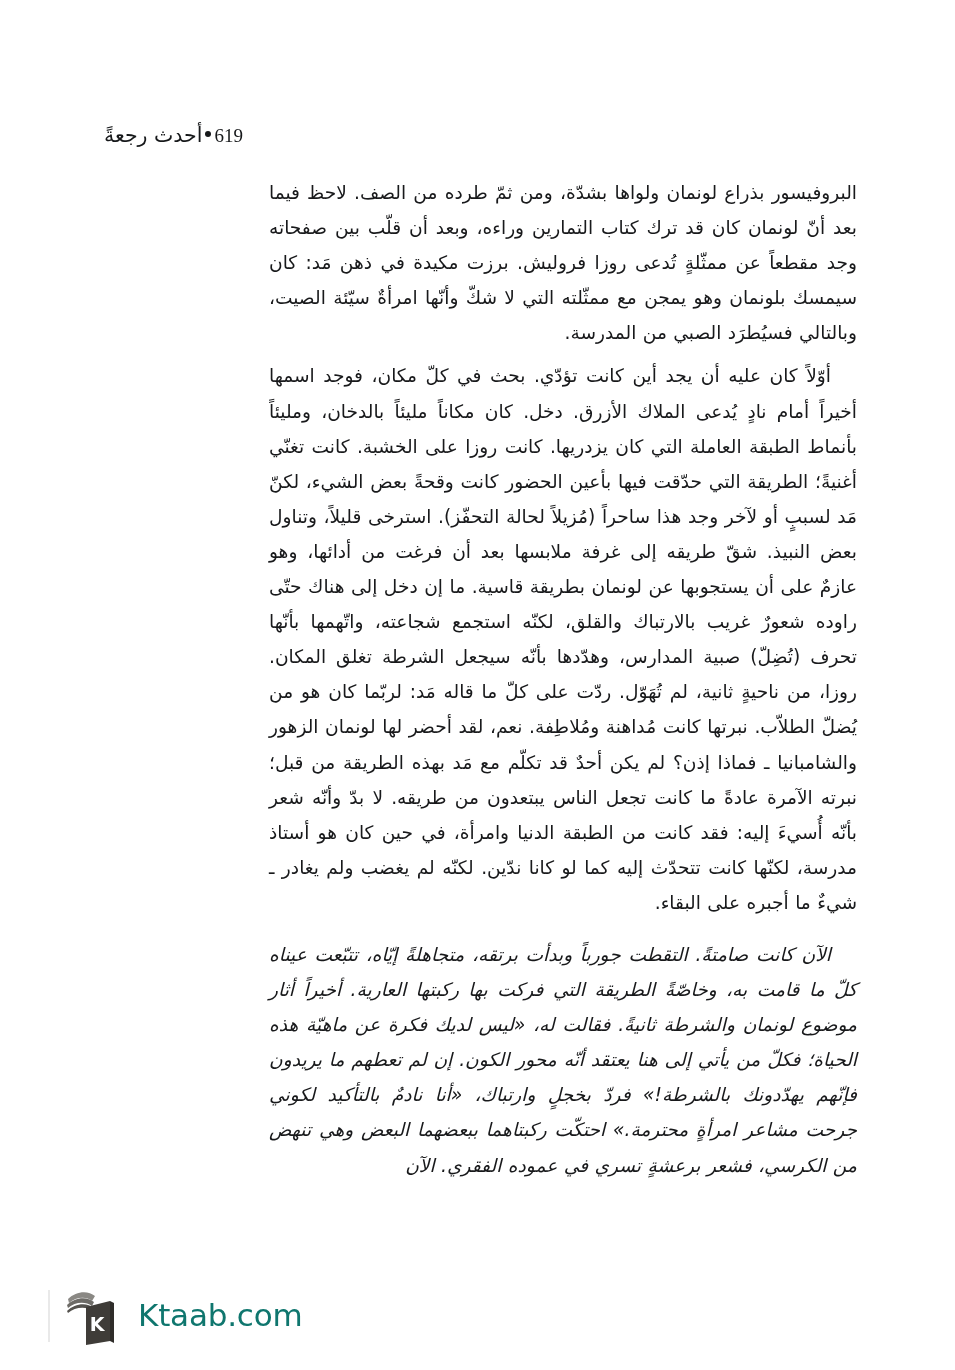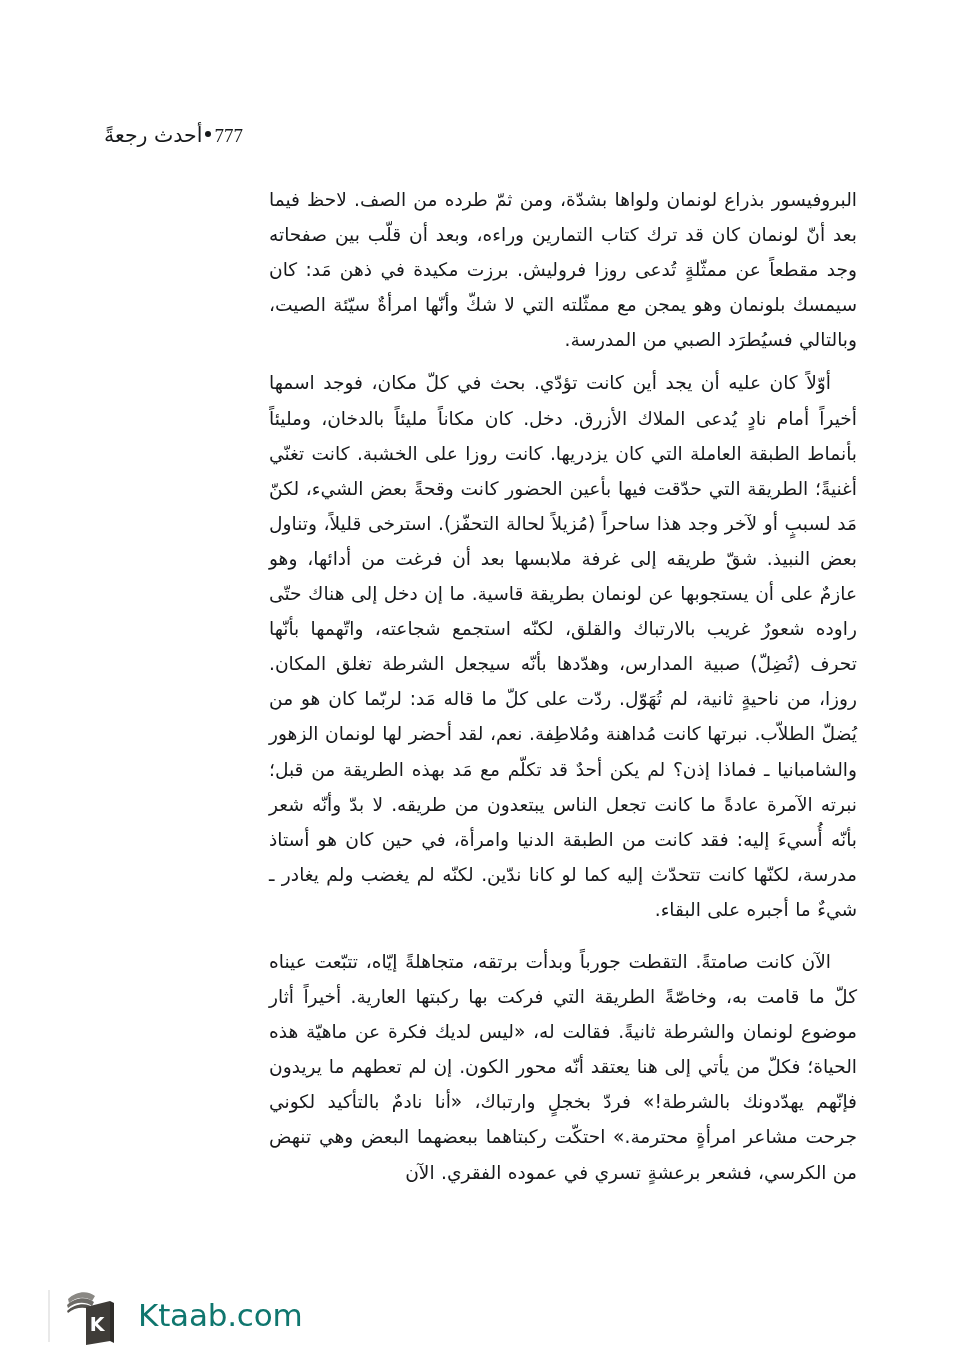--- a/index.html
+++ b/index.html
@@ -55,21 +55,21 @@
     font-family: "Liberation Serif", serif;
     font-size: 19px;
     color: #16181a;
     line-height: 1;
     white-space: nowrap;
   }
 
   
   .text-block {
     position: absolute;
-    top: 182px;
+    top: 175px;
     right: 98px;
     width: 588px;
     direction: rtl;
     text-align: justify;
     text-align-last: right;
   }
 
   .para {
     font-family: "DejaVu Sans", sans-serif;
     font-size: 18.6px;
@@ -82,20 +82,21 @@
     text-align-last: right;
   }
   .para + .para {
     margin-top: 8px;
   }
   .para.indent {
     text-indent: 26px;
   }
   .para.gap-before {
     margin-top: 17px;
+    font-style: italic;
   }
 
   
   .watermark {
     position: absolute;
     left: 62px;
     bottom: 22px;
     height: 66px;
     display: flex;
     flex-direction: row;
@@ -130,21 +131,21 @@
   }
 </style>
 </head>
 <body>
 
 <div class="page">
 
   <div class="running-head">
     <span class="rh-title">أحدث رجعةً</span>
     <span class="rh-dot"></span>
-    <span class="rh-folio">777</span>
+    <span class="rh-folio">619</span>
   </div>
 
   <div class="text-block">
     <p class="para">البروفيسور بذراع لونمان ولواها بشدّة، ومن ثمّ طرده من الصف. لاحظ فيما بعد أنّ لونمان كان قد ترك كتاب التمارين وراءه، وبعد أن قلّب بين صفحاته وجد مقطعاً عن ممثّلةٍ تُدعى روزا فروليش. برزت مكيدة في ذهن مَد: كان سيمسك بلونمان وهو يمجن مع ممثّلته التي لا شكّ وأنّها امرأةٌ سيّئة الصيت، وبالتالي فسيُطرَد الصبي من المدرسة.</p>
     <p class="para indent">أوّلاً كان عليه أن يجد أين كانت تؤدّي. بحث في كلّ مكان، فوجد اسمها أخيراً أمام نادٍ يُدعى الملاك الأزرق. دخل. كان مكاناً مليئاً بالدخان، ومليئاً بأنماط الطبقة العاملة التي كان يزدريها. كانت روزا على الخشبة. كانت تغنّي أغنيةً؛ الطريقة التي حدّقت فيها بأعين الحضور كانت وقحةً بعض الشيء، لكنّ مَد لسببٍ أو لآخر وجد هذا ساحراً (مُزيلاً لحالة التحفّز). استرخى قليلاً، وتناول بعض النبيذ. شقّ طريقه إلى غرفة ملابسها بعد أن فرغت من أدائها، وهو عازمٌ على أن يستجوبها عن لونمان بطريقة قاسية. ما إن دخل إلى هناك حتّى راوده شعورٌ غريب بالارتباك والقلق، لكنّه استجمع شجاعته، واتّهمها بأنّها تحرف (تُضِلّ) صبية المدارس، وهدّدها بأنّه سيجعل الشرطة تغلق المكان. روزا، من ناحيةٍ ثانية، لم تُهَوّل. ردّت على كلّ ما قاله مَد: لربّما كان هو من يُضلّ الطلاّب. نبرتها كانت مُداهنة ومُلاطِفة. نعم، لقد أحضر لها لونمان الزهور والشامبانيا ـ فماذا إذن؟ لم يكن أحدٌ قد تكلّم مع مَد بهذه الطريقة من قبل؛ نبرته الآمرة عادةً ما كانت تجعل الناس يبتعدون من طريقه. لا بدّ وأنّه شعر بأنّه أُسيءَ إليه: فقد كانت من الطبقة الدنيا وامرأة، في حين كان هو أستاذ مدرسة، لكنّها كانت تتحدّث إليه كما لو كانا ندّين. لكنّه لم يغضب ولم يغادر ـ شيءٌ ما أجبره على البقاء.</p>
     <p class="para indent gap-before">الآن كانت صامتةً. التقطت جورباً وبدأت برتقه، متجاهلةً إيّاه، تتبّعت عيناه كلّ ما قامت به، وخاصّةً الطريقة التي فركت بها ركبتها العارية. أخيراً أثار موضوع لونمان والشرطة ثانيةً. فقالت له، «ليس لديك فكرة عن ماهيّة هذه الحياة؛ فكلّ من يأتي إلى هنا يعتقد أنّه محور الكون. إن لم تعطهم ما يريدون فإنّهم يهدّدونك بالشرطة!» فردّ بخجلٍ وارتباك، «أنا نادمٌ بالتأكيد لكوني جرحت مشاعر امرأةٍ محترمة.» احتكّت ركبتاهما ببعضهما البعض وهي تنهض من الكرسي، فشعر برعشةٍ تسري في عموده الفقري. الآن</p>
   </div>
 
   <div class="scan-edge"></div>
 

